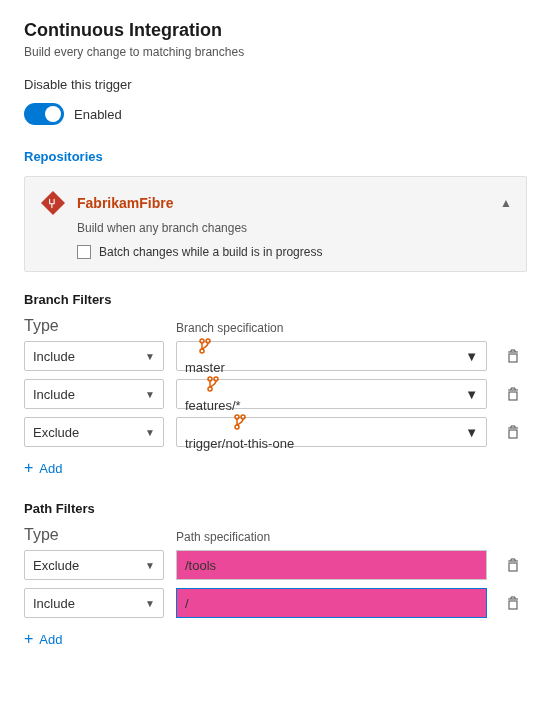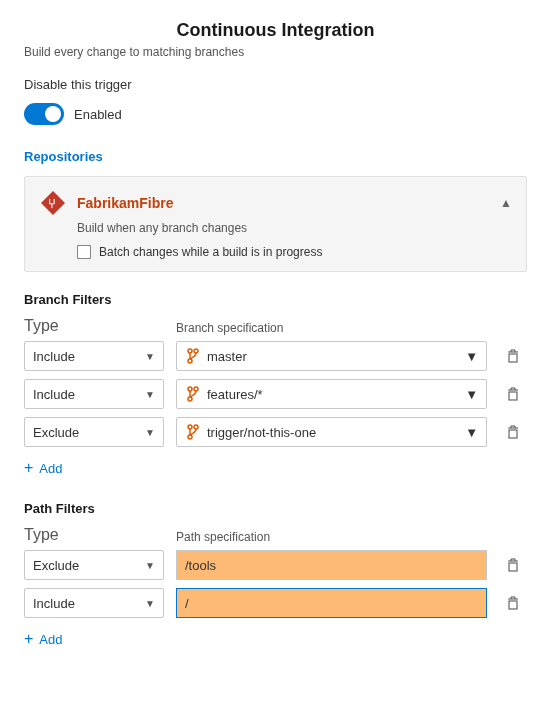--- a/index.html
+++ b/index.html
@@ -11,21 +11,20 @@
       width: 551px;
       min-height: 709px;
       padding: 20px 24px;
     }
 
     .page-title {
       font-size: 18px;
       font-weight: 600;
       color: #1a1a1a;
       margin-bottom: 4px;
-      text-align: center;
     }
 
     .page-subtitle {
       font-size: 12px;
       color: #555;
       margin-bottom: 18px;
     }
 
     .disable-trigger-label {
       font-size: 13px;
@@ -213,27 +212,28 @@
       border-radius: 2px;
       cursor: pointer;
     }
 
     .spec-content {
       display: flex;
       align-items: center;
       gap: 6px;
       font-size: 13px;
       color: #333;
+      flex-direction: column;
     }
 
     .spec-input {
       flex: 1;
       height: 30px;
       border: 1px solid #0078d4;
-      background: #fdba74;
+      background: #ec4899;
       padding: 0 8px;
       font-size: 13px;
       color: #333;
       outline: none;
     }
 
     .delete-btn {
       width: 28px;
       height: 28px;
       display: flex;

